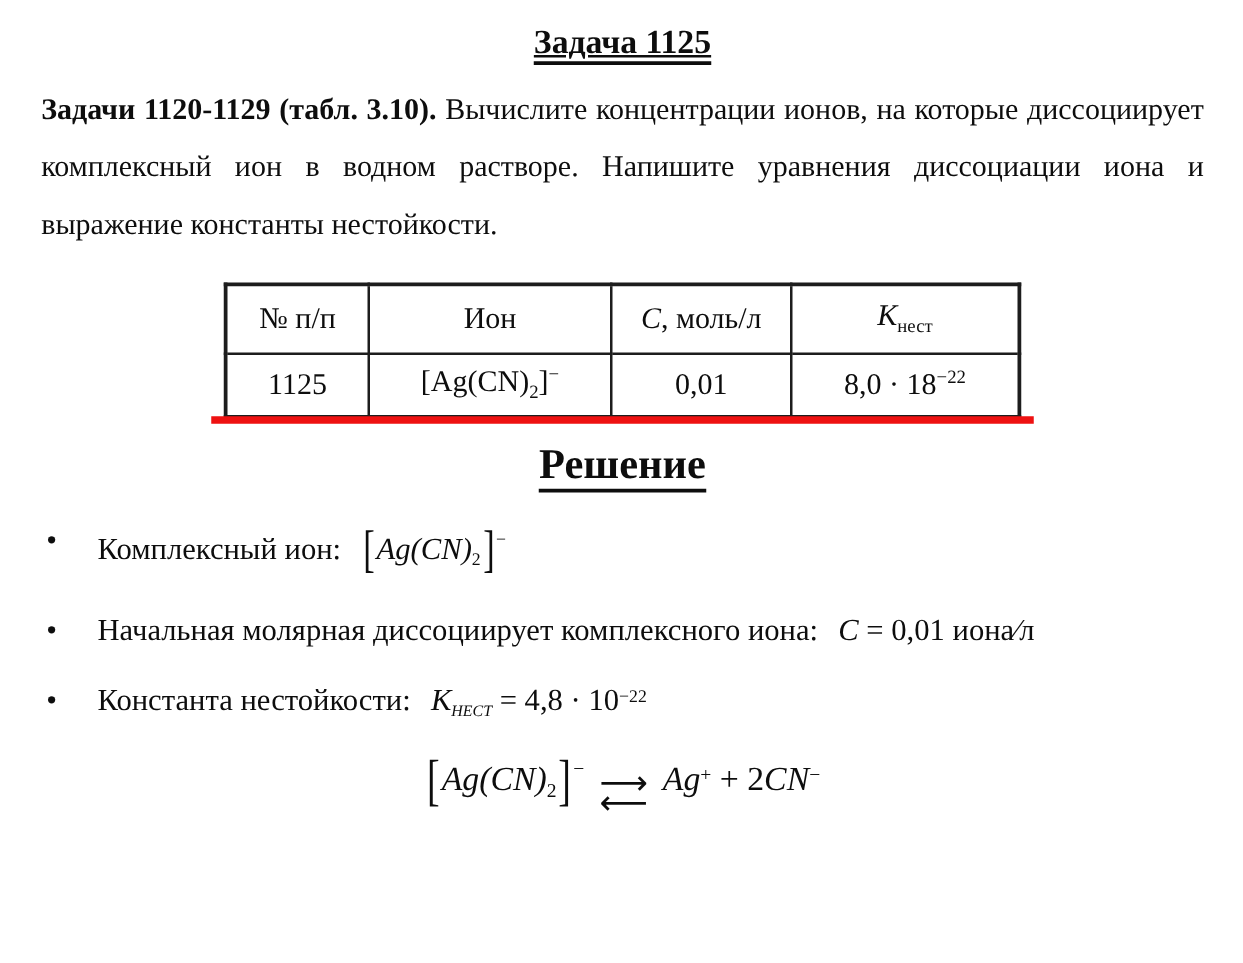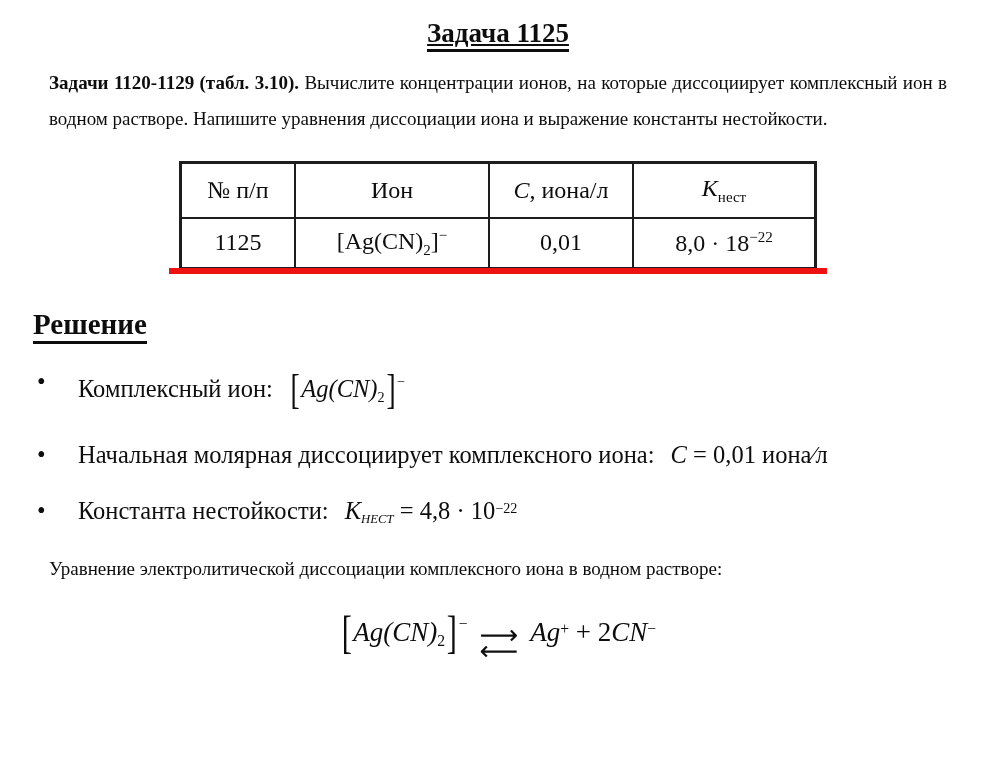--- a/index.html
+++ b/index.html
@@ -8,21 +8,21 @@
     font-family: "Liberation Serif", serif;
     color: #0d0d0d;
   }
   .doc { padding: 12px 31px 0 33px; }
 
   
   .title { text-align: center; font-size: 27px; font-weight: bold; margin: 6px 0 16px 0; }
   .title .u { border-bottom: 3px solid #0d0d0d; padding-bottom: 1px; text-decoration: underline; }
 
   
-  .para { font-size: 19px; line-height: 1.92; text-align: justify; margin: 16px; }
+  .para { font-size: 24px; line-height: 1.92; text-align: justify; margin: 0; }
   .para .lead { font-weight: bold; }
 
   
   .tbl-wrap { width: 658px; margin: 23px auto 0 auto; }
   table.data { border-collapse: collapse; margin: 0 auto; }
   table.data th, table.data td {
     border: 2px solid #1d1d1d; text-align: center;
     font-size: 24px; font-weight: normal; padding: 0 10px;
   }
   table.data { border: 3px solid #1d1d1d; }
@@ -31,21 +31,21 @@
   .col-num { width: 92px; }
   .col-ion { width: 172px; }
   .col-c   { width: 122px; }
   .col-k   { width: 160px; }
   td.bold, .bold { font-weight: bold; }
   sub.small { font-size: 15px; }
   sup.small { font-size: 15px; }
   .redbar { height: 6px; background: #ee1111; margin-top: -2px; }
 
   
-  .heading { text-align: left; font-size: 29px; font-weight: bold; margin-top: 34px; }
+  .heading { text-align: center; font-size: 34px; font-weight: bold; margin-top: 14px; }
   .heading .u { border-bottom: 3px solid #0d0d0d; padding-bottom: 1px; }
 
   
   ul.blist { list-style: none; margin: 24px 0 0 0; padding: 0 0 0 45px; }
   ul.blist li { position: relative; font-size: 24.5px; margin-bottom: 23px; line-height: 1.35; }
   ul.blist .blt { position: absolute; left: -41px; top: 0.02em; font-size: 1em; }
 
   
   .math { white-space: nowrap; }
   .mi { font-style: italic; }
@@ -73,21 +73,21 @@
   </div>
 
   <p class="para"><span class="lead">Задачи 1120-1129 (табл. 3.10).</span><span> Вычислите концентрации ионов, на которые диссоциирует комплексный ион в водном растворе. Напишите уравнения диссоциации иона и выражение константы нестойкости.</span></p>
 
   <div class="tbl-wrap">
     <table class="data">
       <thead>
         <tr>
           <th class="col-num">№ п/п</th>
           <th class="col-ion">Ион</th>
-          <th class="col-c"><span class="mi">C</span><span>, иона/л</span></th>
+          <th class="col-c"><span class="mi">C</span><span>, моль/л</span></th>
           <th class="col-k"><span class="mi">K</span><sub class="small">нест</sub></th>
         </tr>
       </thead>
       <tbody>
         <tr>
           <td class="bold">1125</td>
           <td><span>[Ag(CN)</span><sub class="small">2</sub><span>]</span><sup class="small">−</sup></td>
           <td>0,01</td>
           <td><span>8,0 · 18</span><sup class="small">−22</sup></td>
         </tr>
@@ -112,21 +112,20 @@
       <span class="math"><span class="gap"></span><span class="mi">C</span> <span>= 0,01</span> <span>иона∕л</span></span>
     </li>
 
     <li>
       <span class="blt">•</span><span>Константа нестойкости:</span>
       <span class="math"><span class="gap"></span><span class="mi">K</span><sub class="msub mi">НЕСТ</sub> <span>= 4,8 · 10</span><sup class="msup">−22</sup></span>
     </li>
 
   </ul>
 
-  <p class="para">Уравнение  электролитической  диссоциации  комплексного  иона  в  водном растворе:</p>
 
   <div class="equation">
     <span class="math"><span class="brkt">[</span><span class="mi">Ag</span><span class="mi">(CN)</span><sub class="msub">2</sub><span class="brkt">]</span><sup class="hisup">−</sup><span class="arrows">
           <span>⟶</span>
           <span>⟵</span>
         </span><span class="mi">Ag</span><sup class="msup">+</sup> <span>+</span> <span>2</span><span class="mi">CN</span><sup class="msup">−</sup></span>
   </div>
 
 </div>
 

